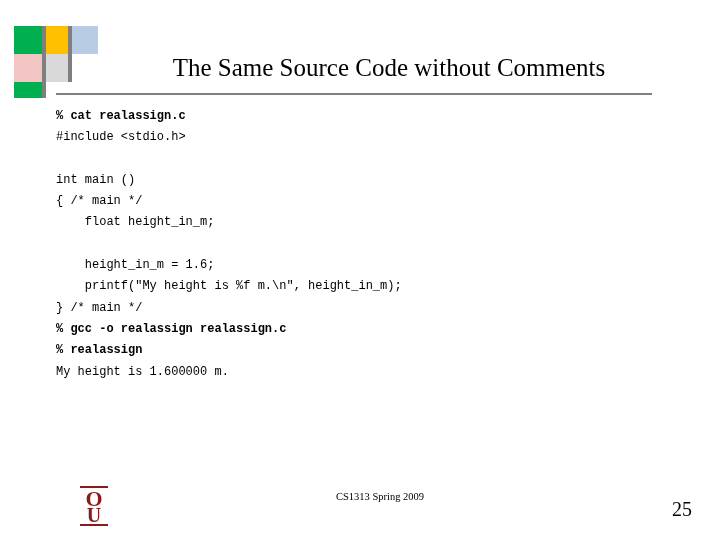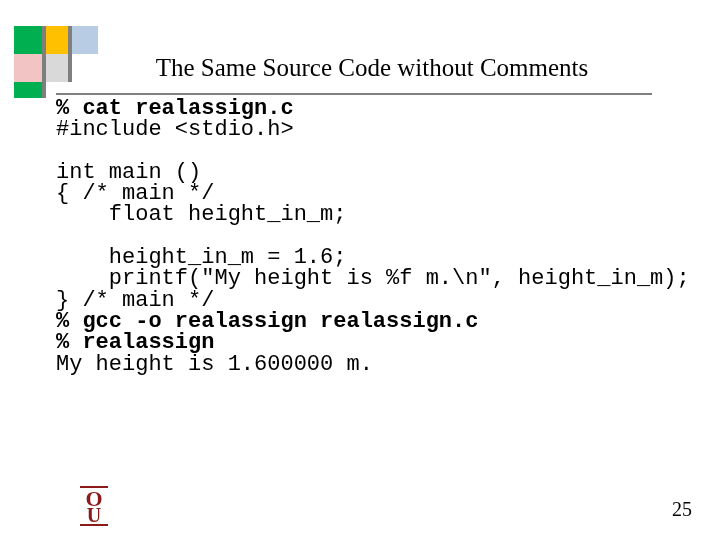--- a/index.html
+++ b/index.html
@@ -32,21 +32,21 @@
   .blk-pink   { left: 14px;  top: 54px;  width: 28px; height: 28px; background: #f2c4c4; }
   .blk-grayb  { left: 42px;  top: 54px;  width: 28px; height: 28px; background: #d9d9d9; }
   .blk-white1 { left: 70px;  top: 54px;  width: 28px; height: 28px; background: #ffffff; }
   .blk-green2 { left: 14px;  top: 82px;  width: 28px; height: 16px; background: #00b050; }
   .blk-bar    { left: 42px;  top: 26px;  width: 4px;  height: 72px; background: #7f7f7f; }
   .blk-bar2   { left: 68px;  top: 26px;  width: 4px;  height: 56px; background: #7f7f7f; }
 
   
   .title {
     position: absolute;
-    left: 52px;
+    left: 69px;
     top: 54px;
     width: 640px;
     text-align: center;
     font-size: 25px;
     font-family: "Liberation Serif", serif;
     color: #000000;
     letter-spacing: 0px;
   }
   .title-rule {
     position: absolute;
@@ -54,24 +54,24 @@
     top: 93px;
     width: 596px;
     height: 2px;
     background: #808080;
   }
 
   
   .code {
     position: absolute;
     left: 56px;
-    top: 98px;
+    top: 106px;
     width: 640px;
     font-family: "Liberation Mono", monospace;
-    font-size: 22px;
+    font-size: 12px;
     line-height: 21.3px;
     color: #000000;
     white-space: pre;
   }
   .code .line { min-height: 21.3px; }
   .code .b { font-weight: bold; }
   .code .blank { height: 21.3px; }
 
   
   .logo {
@@ -137,15 +137,16 @@
 <div class="logo">
   <svg width="44" height="44" viewBox="0 0 44 44" xmlns="http://www.w3.org/2000/svg">
     <text x="22" y="22" text-anchor="middle" font-family="Liberation Serif, serif" font-size="22" font-weight="bold" fill="#8b1a1a">O</text>
     <text x="22" y="38" text-anchor="middle" font-family="Liberation Serif, serif" font-size="20" font-weight="bold" fill="#8b1a1a">U</text>
     <line x1="8" y1="3" x2="36" y2="3" stroke="#8b1a1a" stroke-width="2"></line>
     <line x1="8" y1="41" x2="36" y2="41" stroke="#8b1a1a" stroke-width="2"></line>
   </svg>
 </div>
 
 <div class="footer">
+  <div class="footer-line2">CS1313 Spring 2009</div>
 </div>
 
 <div class="page-number">25</div>
 
 </body></html>

